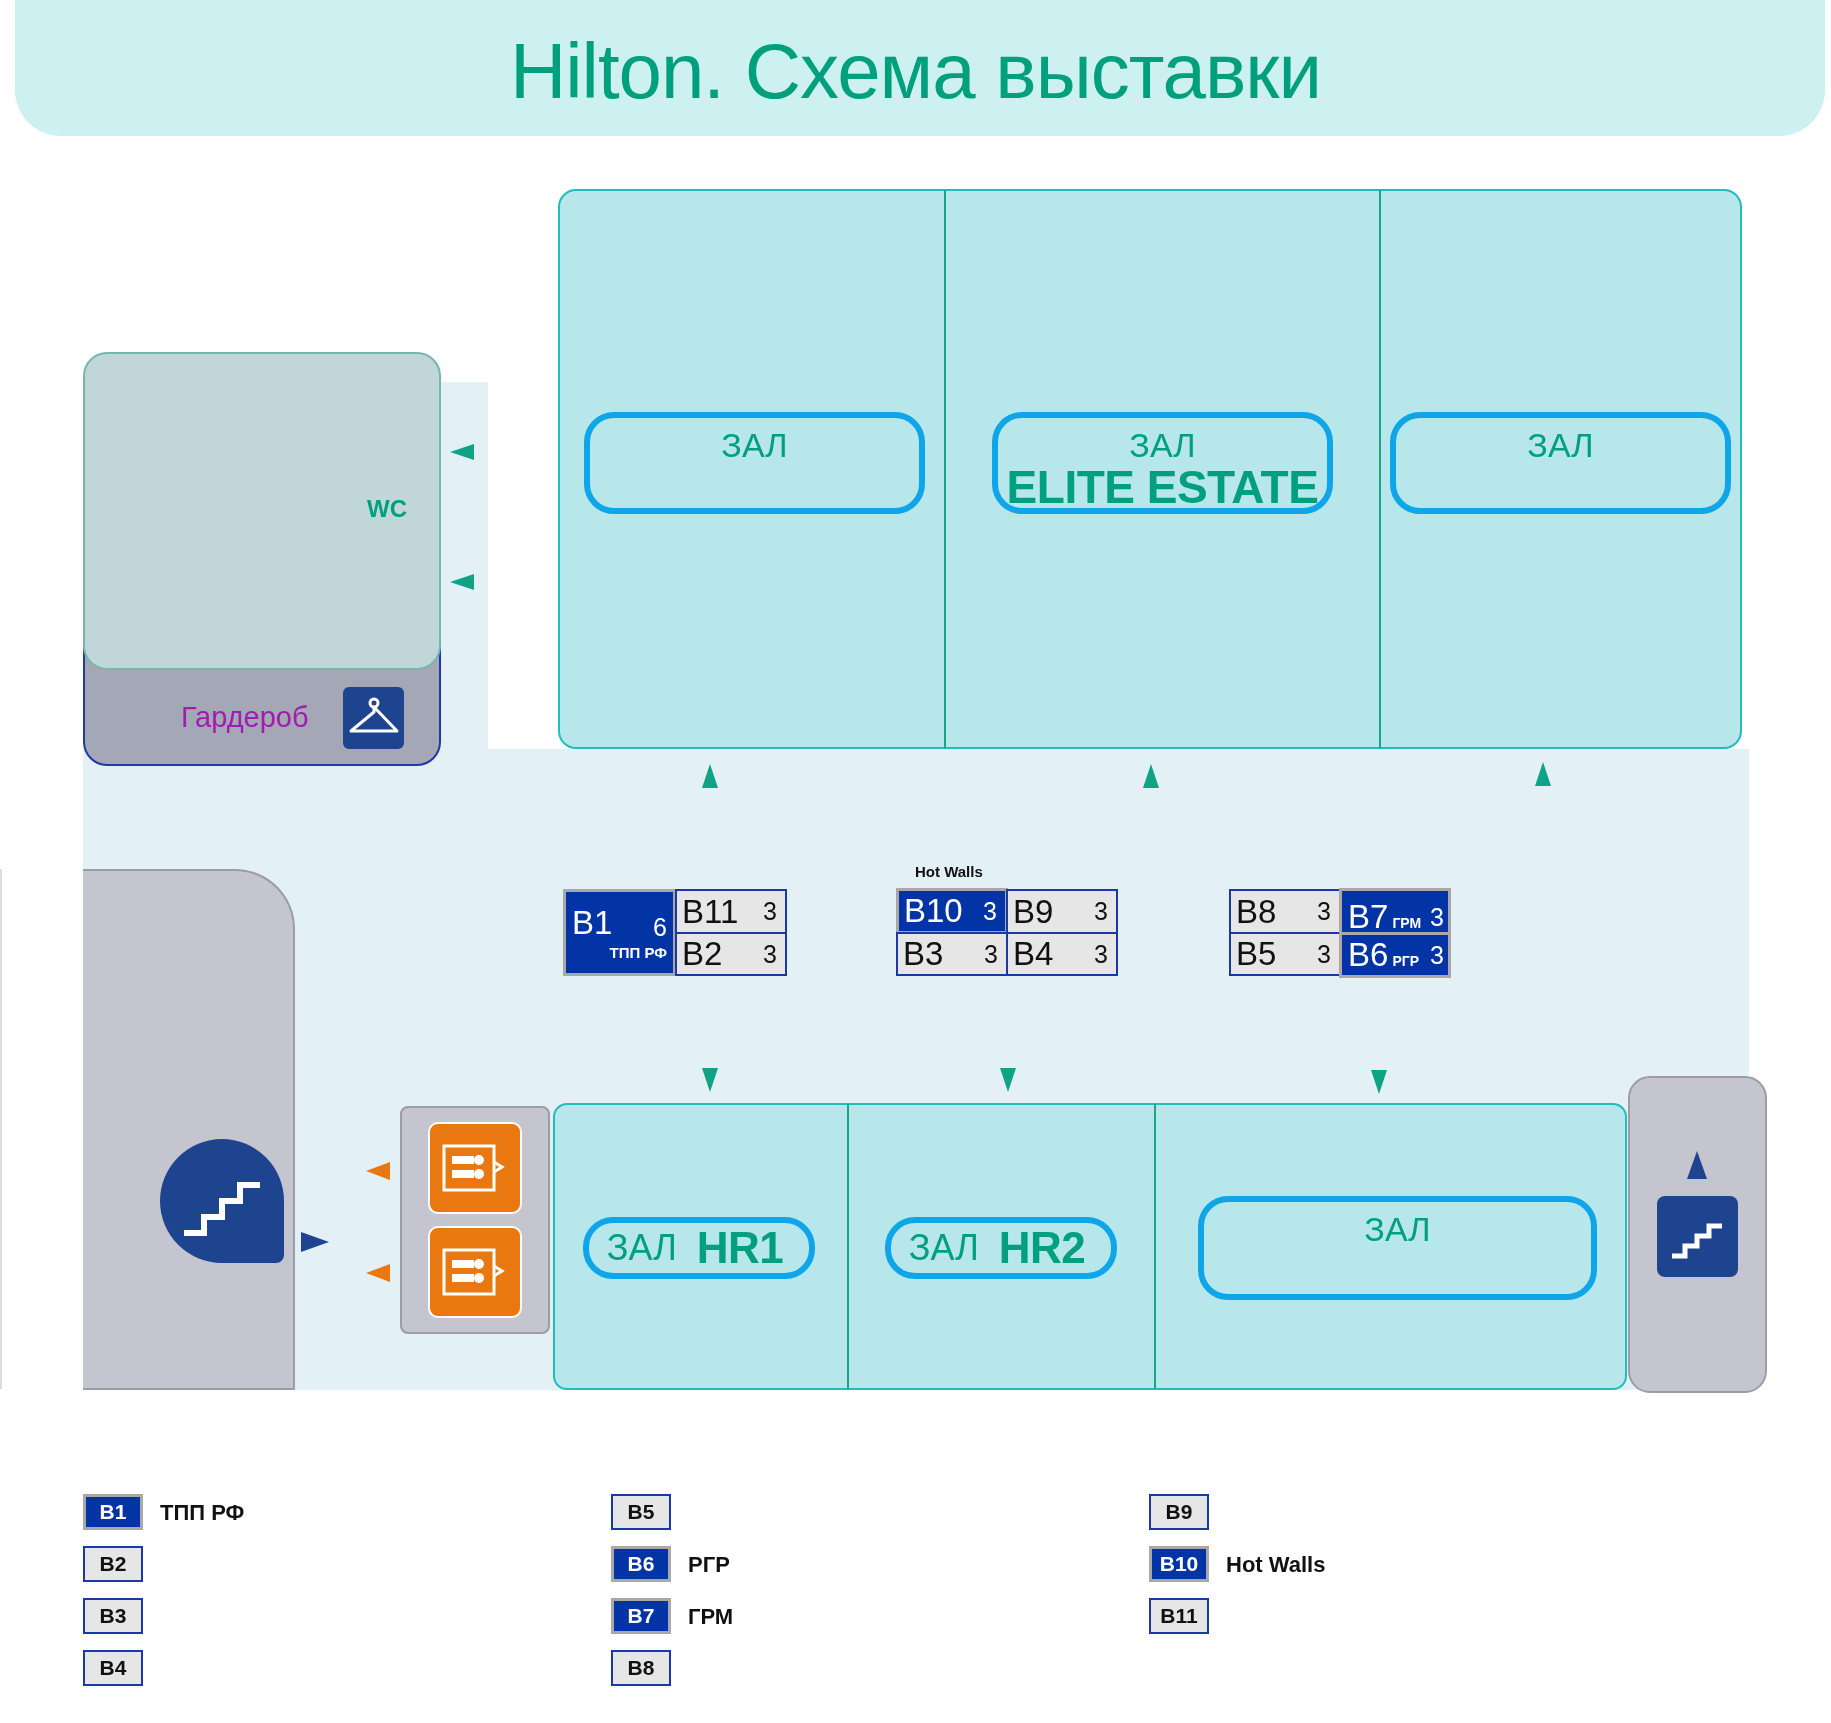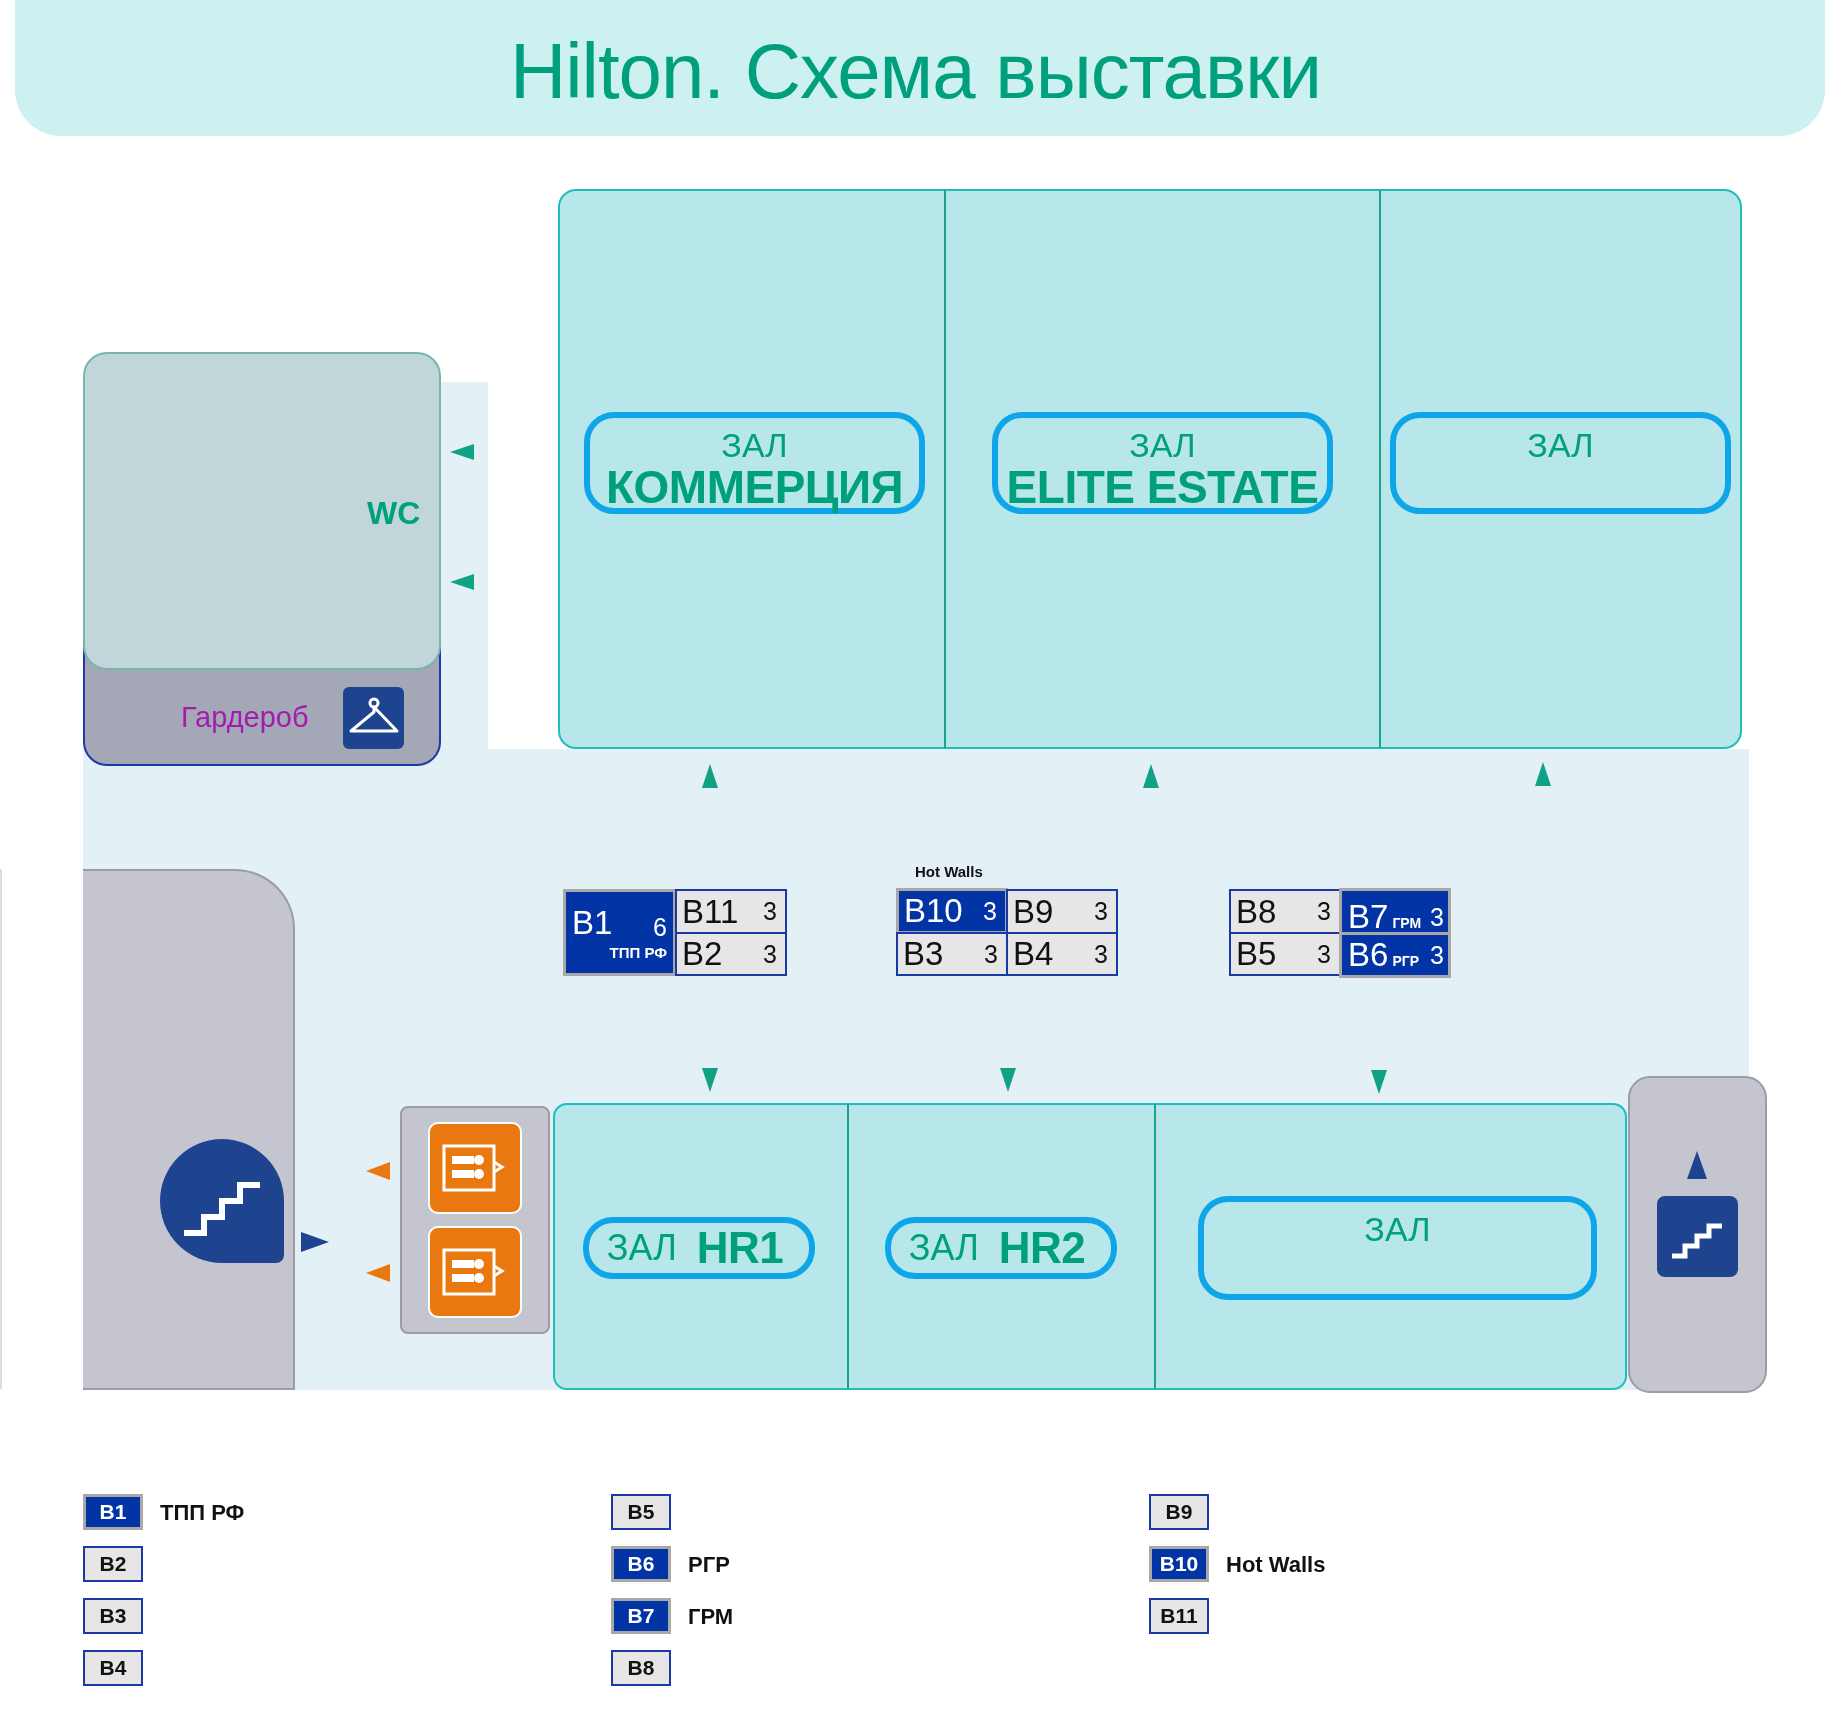--- a/index.html
+++ b/index.html
@@ -13,21 +13,21 @@
   .divider { background:#18a58c; width:2px; }
   .hall-label { border:6px solid #0ea5e9; border-radius:30px; color:#00a07e; text-align:center; line-height:1; }
   .hall-label .zal { font-size:34px; display:block; }
   .hall-label .name { font-size:46px; font-weight:bold; display:block; margin-top:2px; letter-spacing:-0.5px; }
   .hall-label.inline { display:flex; align-items:center; justify-content:center; gap:12px; }
   .hall-label.inline .zal { display:inline; font-size:36px; }
   .hall-label.inline .name { display:inline; margin:8px; font-size:44px; }
 
   .wc { background:#c0d6d9; border:2px solid #76b6ad; border-radius:24px; }
   .wardrobe { background:#a4a8b6; border:2px solid #1e3aa6; border-radius:0 0 24px 24px; }
-  .wc-text { color:#00a07e; font-size:32px; font-weight:bold; }
+  .wc-text { color:#00a07e; font-size:24px; font-weight:bold; }
   .ward-text { color:#a21caf; font-size:29px; }
   .icon-box-blue { background:#1e4490; border-radius:6px; }
 
   .grey-block { background:#c4c5cf; border:2px solid #9b9ca4; }
   .elev-box { background:#e8780f; border:2px solid #fff; border-radius:10px; }
 
   .booth { border:2px solid #1b39a6; display:flex; align-items:center; justify-content:space-between; padding:0 8px 0 5px; font-size:33px; color:#111; background:#e6e6e6; }
   .booth .num { font-size:25px; }
   .booth.dark { background:#0234a6; color:#fff; border:3px solid #a8a8a8; }
   .booth.dark .sub { font-size:14px; font-weight:bold; margin-left:4px; }
@@ -47,21 +47,20 @@
 
 <div class="abs corr" style="left:83px;top:749px;width:1666px;height:641px;"></div>
 <div class="abs corr" style="left:438px;top:382px;width:50px;height:370px;"></div>
 
 <div class="abs hall" style="left:558px;top:189px;width:1184px;height:560px;border-radius:18px;"></div>
 <div class="abs divider" style="left:944px;top:190px;height:558px;"></div>
 <div class="abs divider" style="left:1379px;top:190px;height:558px;"></div>
 
 <div class="abs hall-label" style="left:584px;top:412px;width:341px;height:102px;padding-top:10px;">
   <span class="zal">ЗАЛ</span>
-  <span class="name">КОММЕРЦИЯ</span>
 </div>
 <div class="abs hall-label" style="left:992px;top:412px;width:341px;height:102px;padding-top:10px;">
   <span class="zal">ЗАЛ</span>
   <span class="name">ELITE ESTATE</span>
 </div>
 <div class="abs hall-label" style="left:1390px;top:412px;width:341px;height:102px;padding-top:10px;">
   <span class="zal">ЗАЛ</span>
 </div>
 
 <div class="abs wardrobe" style="left:83px;top:630px;width:358px;height:136px;"></div>

